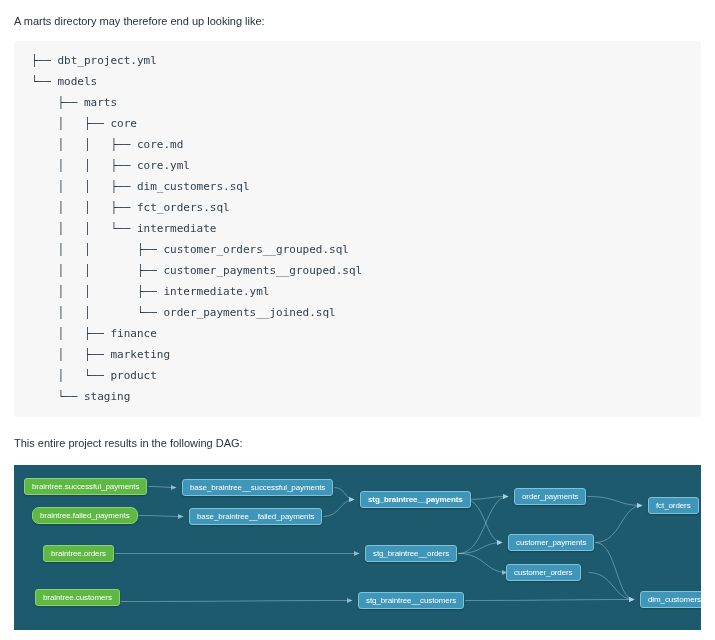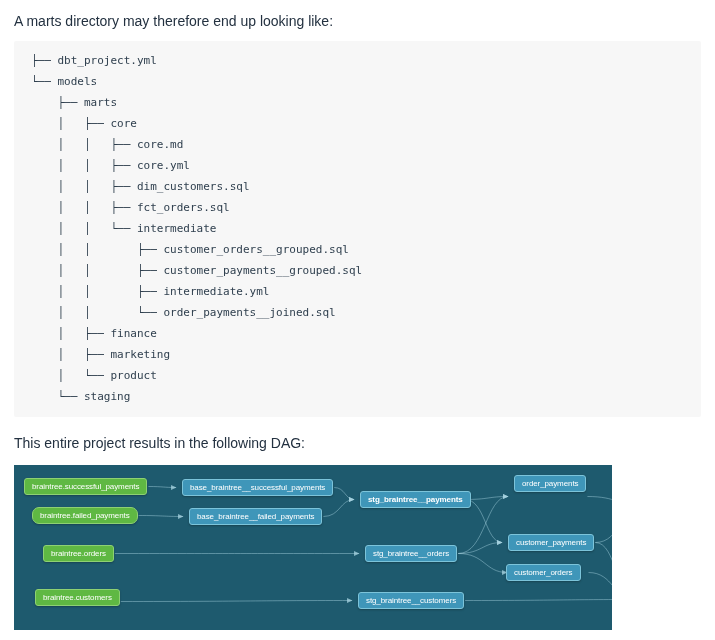--- a/index.html
+++ b/index.html
@@ -4,42 +4,42 @@
 <style>
   html,body{margin:0;padding:0;background:#ffffff;}
   body{
     width:715px;height:640px;
     font-family:"Liberation Sans","DejaVu Sans",sans-serif;
     color:#233140;
     overflow:hidden;
   }
   .content{padding:0 14px;}
   .para{
-    font-size:14px;line-height:19px;
+    font-size:11px;line-height:19px;
     margin:12px 0 10px 0;
     color:#233140;
   }
   .para.second{margin-top:17px;margin-bottom:12px;}
   pre.code-block{
     margin:0;
     background:#f7f7f7;
     color:#30404f;
     font-family:"DejaVu Sans Mono","Liberation Mono",monospace;
     font-size:11px;
     line-height:21px;
     padding:9px 16px 10px 17px;
     white-space:pre;
     border-radius:2px;
     overflow:hidden;
     box-sizing:border-box;
     width:687px;
   }
   .dag{
     position:relative;
-    width:598px;height:165px;
+    width:687px;height:165px;
     background:#1e5a6e;
     overflow:hidden;
   }
   .dag svg{position:absolute;left:0;top:0;}
   .node{
     position:absolute;
     font-size:8px;
     line-height:9px;
     color:#ffffff;
     padding:3px 7px;
@@ -104,21 +104,21 @@
           <path d="M 574.53125 107.5 C 599.5390625 107.5, 599.5390625 134.5, 620 134.5" marker-end="url(#arrow)"></path>
           <path d="M 451.09375 135.5 C 543.9921875 135.5, 543.9921875 134.5, 620 134.5" marker-end="url(#arrow)"></path>
         </g>
     </svg>
 
     <div class="node source" style="left:10px;top:13px;">braintree.successful_payments</div>
     <div class="node model" style="left:168px;top:14px;">base_braintree__successful_payments</div>
     <div class="node source" style="left:18px;top:42px;border-radius:7px;">braintree.failed_payments</div>
     <div class="node model" style="left:175px;top:43px;">base_braintree__failed_payments</div>
     <div class="node model" style="left:346px;top:26px;font-weight:bold;">stg_braintree__payments</div>
-    <div class="node model" style="left:500px;top:10px;">order_payments</div>
+    <div class="node model" style="left:500px;top:23px;">order_payments</div>
     <div class="node model" style="left:634px;top:32px;">fct_orders</div>
     <div class="node source" style="left:29px;top:80px;">braintree.orders</div>
     <div class="node model" style="left:351px;top:80px;">stg_braintree__orders</div>
     <div class="node model" style="left:494px;top:69px;">customer_payments</div>
     <div class="node model" style="left:492px;top:99px;">customer_orders</div>
     <div class="node source" style="left:21px;top:124px;">braintree.customers</div>
     <div class="node model" style="left:344px;top:127px;">stg_braintree__customers</div>
     <div class="node model" style="left:626px;top:126px;">dim_customers</div>
   </div>
 

